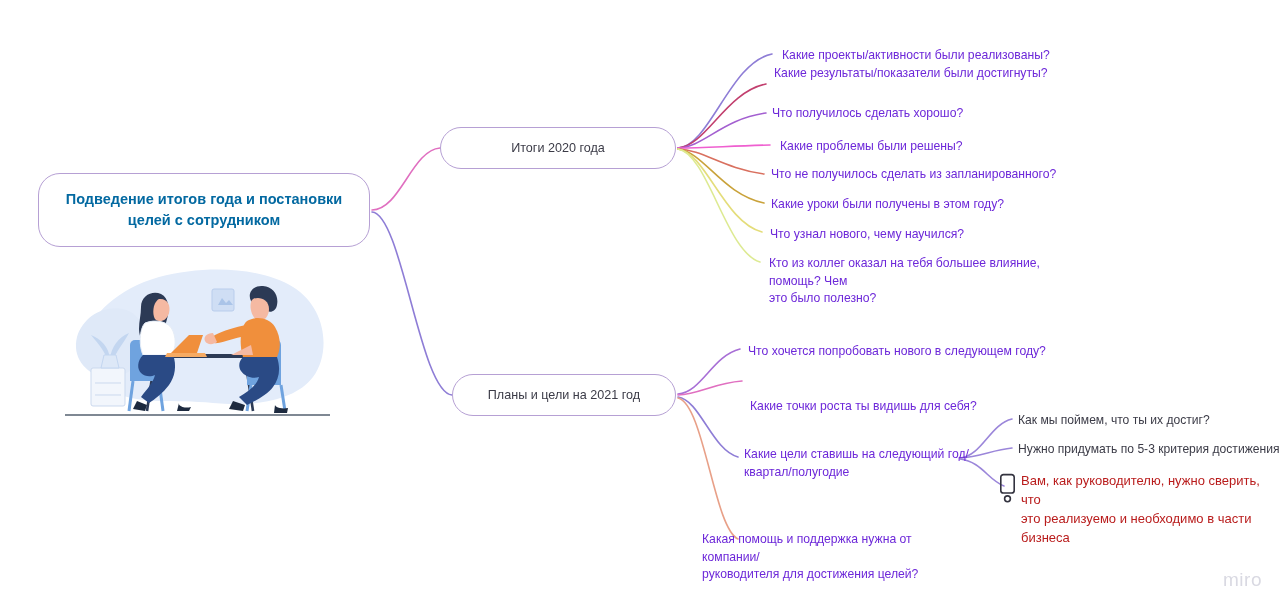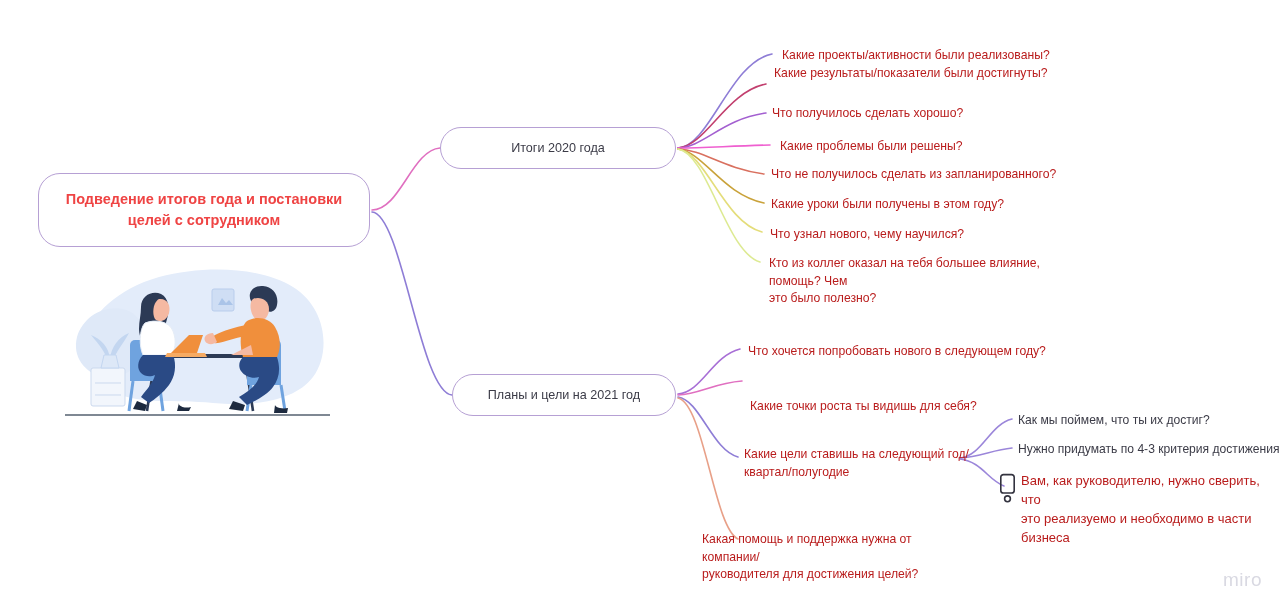--- a/index.html
+++ b/index.html
@@ -32,21 +32,21 @@
   .node {
     position: absolute;
     box-sizing: border-box;
     border: 1.4px solid #b6a0d4;
     border-radius: 26px;
     background: #ffffff;
     display: flex;
     align-items: center;
     justify-content: center;
     text-align: center;
-    color: #ef4444;
+    color: #0369a1;
   }
   .node.root {
     left: 38px;
     top: 173px;
     width: 332px;
     height: 74px;
     border-radius: 22px;
     font-size: 14.5px;
     font-weight: bold;
     line-height: 1.45;
@@ -65,21 +65,21 @@
   .node.branch.b2 { left: 452px; top: 374px; width: 224px; }
 
   
   .leaf {
     position: absolute;
     font-size: 12.2px;
     line-height: 1.45;
     color: #3a3a46;
     white-space: pre-line;
   }
-  .leaf.l2 { color: #b91c1c; }
+  .leaf.l2 { color: #6d28d9; }
   .leaf.l3 { color: #3a3a46; font-size: 12.1px; }
 
   
   .callout {
     position: absolute;
     left: 1000px;
     top: 472px;
     display: flex;
     align-items: flex-start;
     gap: 6px;
@@ -173,21 +173,21 @@
 это было полезно?</div>
 
   <div class="leaf l2" style="left:748px; top:343px;">Что хочется попробовать нового в следующем году?</div>
   <div class="leaf l2" style="left:750px; top:374px;margin-top:24px;">Какие точки роста ты видишь для себя?</div>
   <div class="leaf l2" style="left:744px; top:446px; width:250px;">Какие цели ставишь на следующий год/
 квартал/полугодие</div>
   <div class="leaf l2" style="left:702px; top:531px; width:270px;">Какая помощь и поддержка нужна от компании/
 руководителя для достижения целей?</div>
 
   <div class="leaf l3" style="left:1018px; top:412px;">Как мы поймем, что ты их достиг?</div>
-  <div class="leaf l3" style="left:1018px; top:441px;">Нужно придумать по 4-3 критерия достижения</div>
+  <div class="leaf l3" style="left:1018px; top:441px;">Нужно придумать по 5-3 критерия достижения</div>
 
   <div class="callout">
     <svg class="excl-icon" viewBox="0 0 15 30" xmlns="http://www.w3.org/2000/svg">
       <path d="M3.4 1.6 h8.2 a2.6 2.6 0 0 1 2.6 2.6 v13.2 a2.6 2.6 0 0 1 -2.6 2.6 h-8.2 a2.6 2.6 0 0 1 -2.6 -2.6 v-13.2 a2.6 2.6 0 0 1 2.6 -2.6 z" fill="none" stroke="#33333f" stroke-width="1.6"></path>
       <circle cx="7.5" cy="25.8" r="2.9" fill="none" stroke="#33333f" stroke-width="1.6"></circle>
     </svg>
     <div class="callout-text">Вам, как руководителю, нужно сверить, что
 это реализуемо и необходимо в части
 бизнеса</div>
   </div>

